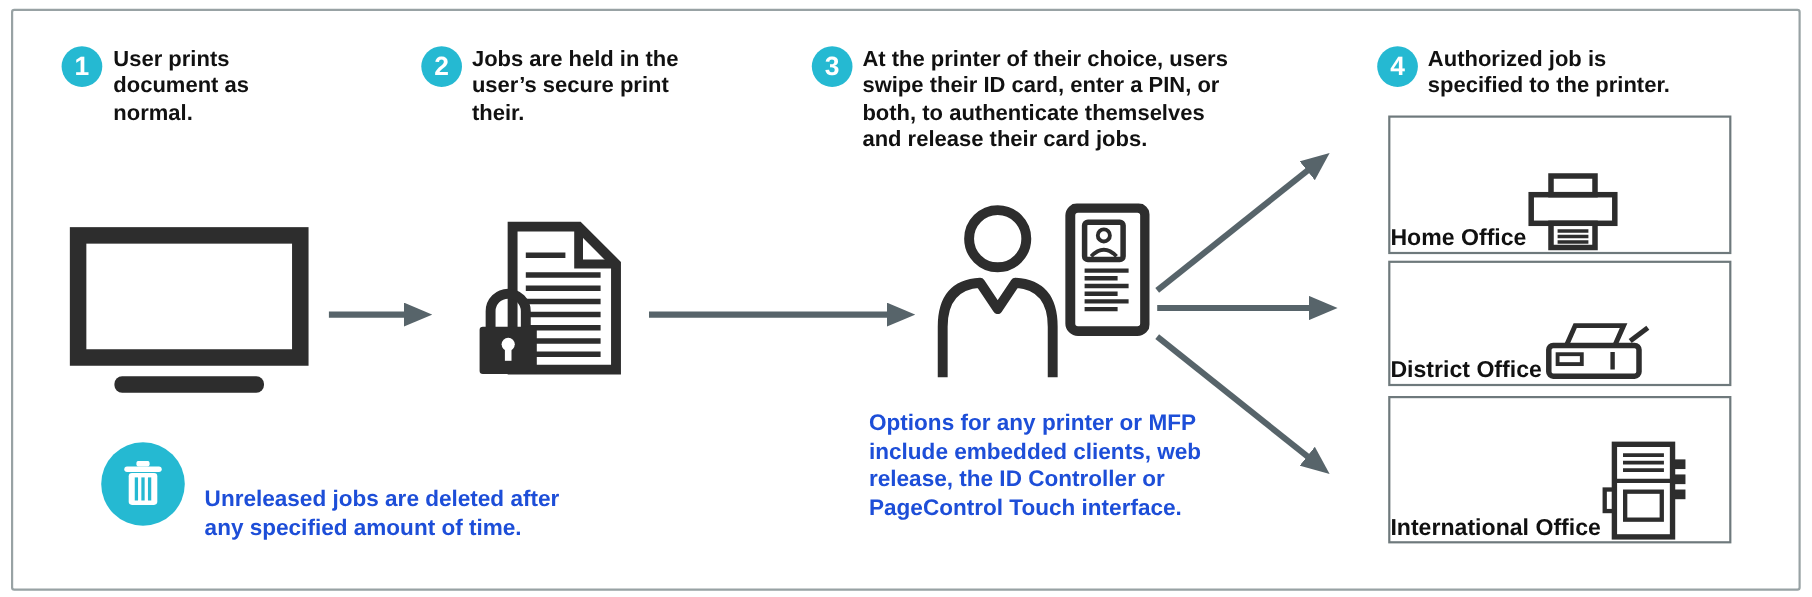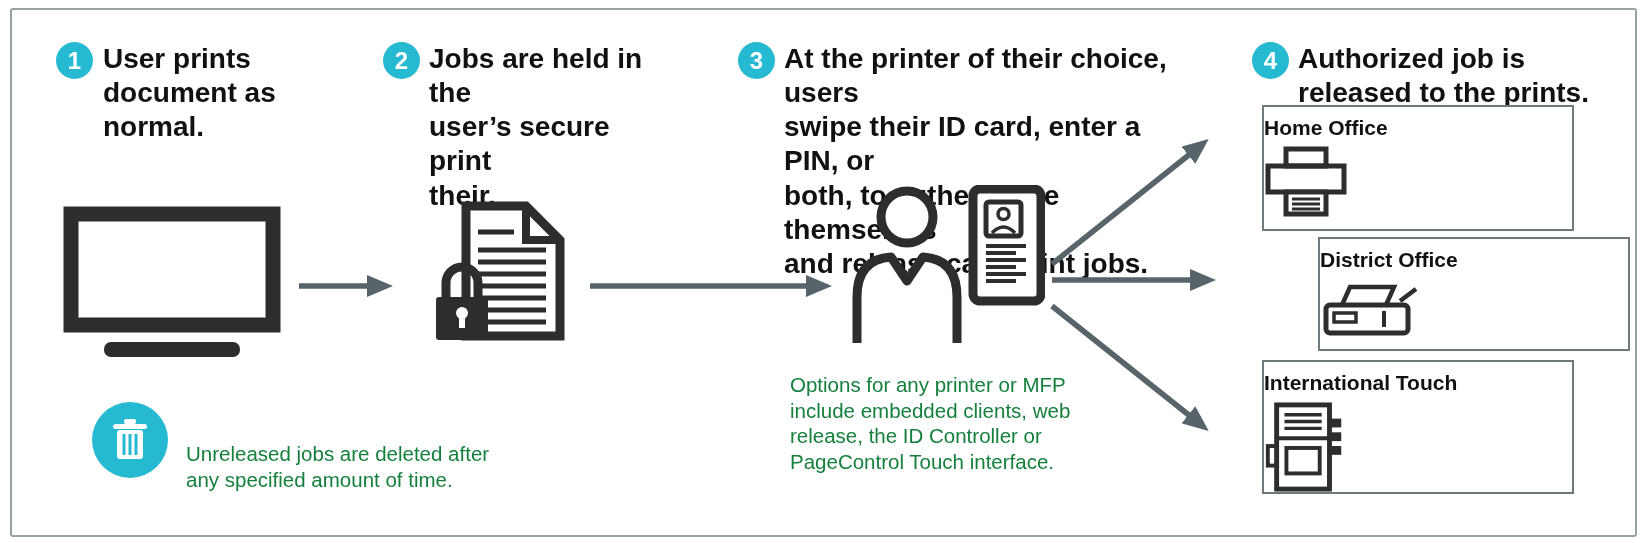--- a/index.html
+++ b/index.html
@@ -12,30 +12,30 @@
     left:10px; top:8px; width:1623px; height:525px;
     border:2px solid #98a2a4; border-radius:3px; background:#ffffff;
   }
   .step-badge {
     width:37px; height:37px; border-radius:50%;
     background:#25b9d2; color:#ffffff;
     font-size:24px; font-weight:700;
     display:flex; align-items:center; justify-content:center;
   }
   .step-text {
-    font-size:28px; font-weight:700; line-height:1.22;
+    font-size:20px; font-weight:700; line-height:1.22;
     white-space:pre-line; color:#111111;
   }
   .note-text {
-    font-size:20.5px; font-weight:400; line-height:1.25;
-    white-space:pre-line; color:#15803d;
+    font-size:20.5px; font-weight:700; line-height:1.25;
+    white-space:pre-line; color:#1d4ed8;
   }
   .dest-box {
     width:308px; background:#ffffff; border:2.5px solid #6e797c;
-    display:flex; flex-direction:column; align-items:flex-start;
+    display:flex; flex-direction:row; align-items:flex-end;
   }
   .dest-label { font-size:21px; font-weight:700; margin-top:9px; color:#111111; }
   .dest-icon  { margin-top:6px; }
   .trash-badge {
     width:76px; height:76px; border-radius:50%; background:#25b9d2;
     display:flex; align-items:center; justify-content:center;
   }
   svg { display:block; }
 </style>
 </head>
@@ -102,21 +102,21 @@
   </defs>
   <line x1="2" y1="18" x2="220" y2="18" stroke="#57646a" stroke-width="5.5" marker-end="url(#ah2)"></line>
 </svg>
 
 <div class="abs step-badge" style="left:738px; top:42px">
   <span>3</span>
 </div>
 <div class="abs step-text" style="left:784px; top:42px; width:400px">At the printer of their choice, users
 swipe their ID card, enter a PIN, or
 both, to authenticate themselves
-and release card print jobs.</div>
+and release their card jobs.</div>
 
 <div class="abs" style="left:845px; top:185px">
   <svg width="200" height="160" viewBox="0 0 200 160">
     <circle cx="62" cy="32" r="26" fill="#ffffff" stroke="#2d2d2d" stroke-width="9"></circle>
     <path d="M12 158 V112 Q12 74 46 72 L62 96 L78 72 Q112 74 112 112 V158" fill="#ffffff" stroke="#2d2d2d" stroke-width="9" stroke-linejoin="round"></path>
     <rect x="128" y="4" width="68" height="112" rx="7" fill="#ffffff" stroke="#2d2d2d" stroke-width="9"></rect>
     <rect x="141" y="17" width="35" height="34" rx="3" fill="none" stroke="#2d2d2d" stroke-width="5"></rect>
     <circle cx="158.5" cy="29" r="5.5" fill="none" stroke="#2d2d2d" stroke-width="3.5"></circle>
     <path d="M147 48 q11.5 -12 23 0" fill="none" stroke="#2d2d2d" stroke-width="3.5"></path>
     <g stroke="#2d2d2d" stroke-width="4">
@@ -159,53 +159,53 @@
       <path d="M0 0 L26 11 L0 22 Z" fill="#57646a"></path>
     </marker>
   </defs>
   <line x1="4" y1="8" x2="142" y2="118" stroke="#57646a" stroke-width="5.5" marker-end="url(#ah5)"></line>
 </svg>
 
 <div class="abs step-badge" style="left:1252px; top:42px">
   <span>4</span>
 </div>
 <div class="abs step-text" style="left:1298px; top:42px; width:300px">Authorized job is
-released to the prints.</div>
+specified to the printer.</div>
 
 <div class="abs dest-box" style="left:1262px; top:105px; height:122px">
   <div class="dest-label">Home Office</div>
   <div class="dest-icon">
     <svg width="84" height="72" viewBox="0 0 84 72">
       <rect x="22" y="3" width="40" height="17" fill="none" stroke="#2d2d2d" stroke-width="5"></rect>
       <rect x="4" y="20" width="76" height="26" fill="none" stroke="#2d2d2d" stroke-width="5"></rect>
       <rect x="22" y="46" width="40" height="22" fill="#ffffff" stroke="#2d2d2d" stroke-width="5"></rect>
       <g stroke="#2d2d2d" stroke-width="3">
         <line x1="28" y1="53" x2="56" y2="53"></line>
         <line x1="28" y1="58" x2="56" y2="58"></line>
         <line x1="28" y1="63" x2="56" y2="63"></line>
       </g>
     </svg>
   </div>
 </div>
 
-<div class="abs dest-box" style="left:1318px; top:237px; height:110px">
+<div class="abs dest-box" style="left:1262px; top:237px; height:110px">
   <div class="dest-label">District Office</div>
   <div class="dest-icon">
     <svg width="100" height="62" viewBox="0 0 100 62">
       <path d="M22 27 L30 9 L74 9 L66 27" fill="none" stroke="#2d2d2d" stroke-width="4.5"></path>
       <line x1="80" y1="23" x2="96" y2="11" stroke="#2d2d2d" stroke-width="4.5"></line>
       <rect x="6" y="27" width="82" height="28" rx="4" fill="#ffffff" stroke="#2d2d2d" stroke-width="5"></rect>
       <line x1="64" y1="33" x2="64" y2="49" stroke="#2d2d2d" stroke-width="4"></line>
       <rect x="14" y="35" width="22" height="9" fill="none" stroke="#2d2d2d" stroke-width="3.5"></rect>
     </svg>
   </div>
 </div>
 
 <div class="abs dest-box" style="left:1262px; top:360px; height:130px">
-  <div class="dest-label">International Touch</div>
+  <div class="dest-label">International Office</div>
   <div class="dest-icon">
     <svg width="84" height="92" viewBox="0 0 84 94">
       <rect x="12" y="4" width="54" height="86" fill="#ffffff" stroke="#2d2d2d" stroke-width="5"></rect>
       <g stroke="#2d2d2d" stroke-width="3.5">
         <line x1="20" y1="14" x2="58" y2="14"></line>
         <line x1="20" y1="21" x2="58" y2="21"></line>
         <line x1="20" y1="28" x2="58" y2="28"></line>
       </g>
       <line x1="12" y1="38" x2="66" y2="38" stroke="#2d2d2d" stroke-width="4"></line>
       <rect x="66" y="18" width="12" height="9" fill="#2d2d2d"></rect>

